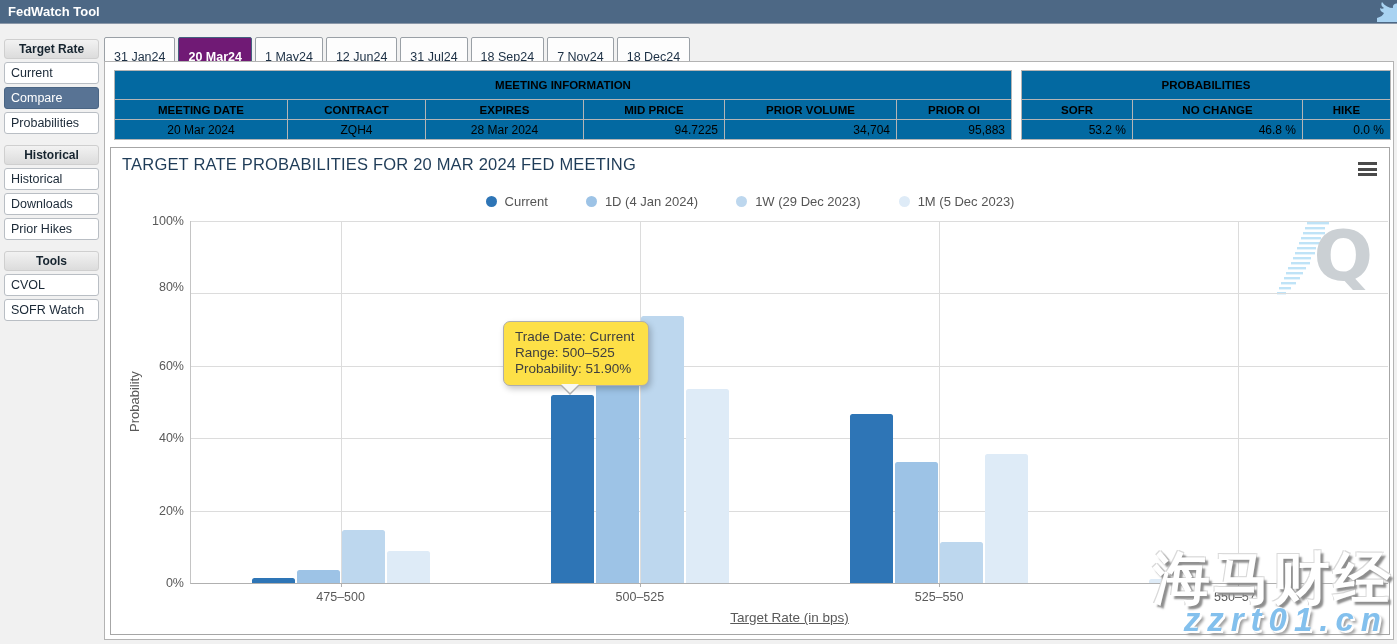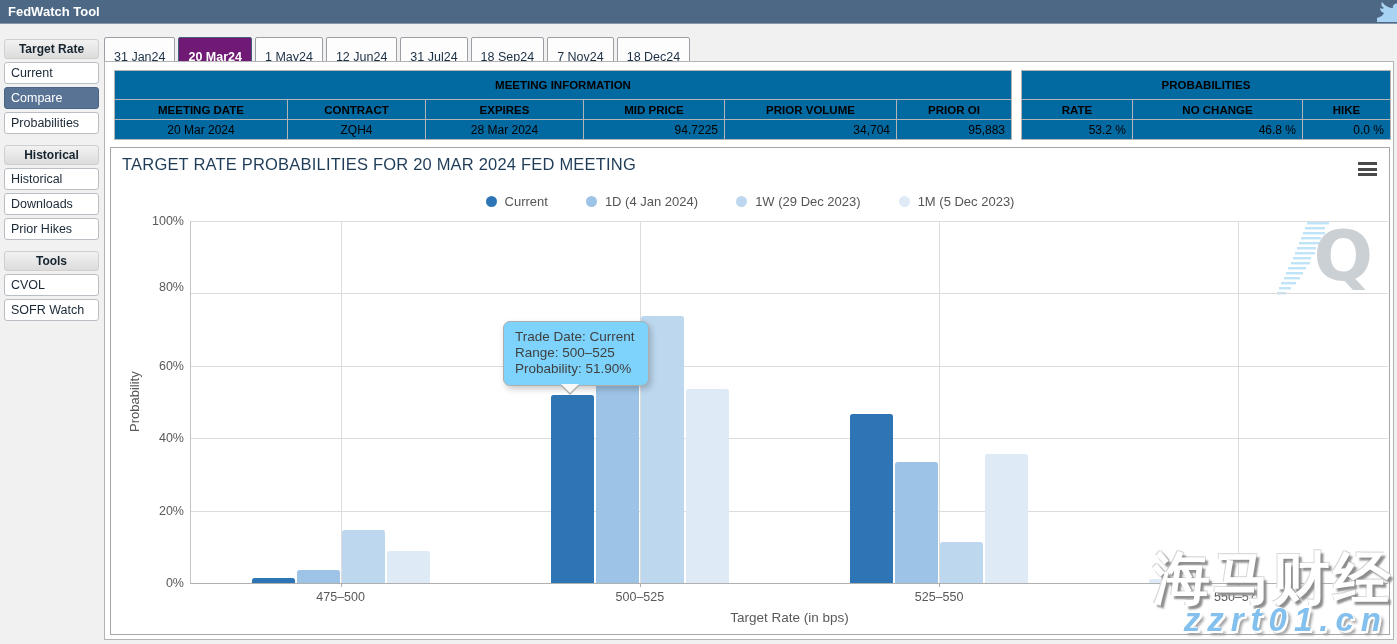--- a/index.html
+++ b/index.html
@@ -58,24 +58,24 @@
   .gridv{position:absolute;top:0;width:1px;height:100%;background:#dcdcdc;}
   .ylab{position:absolute;right:100%;margin-right:7px;transform:translateY(-50%);
         font-size:12.5px;color:#595959;white-space:nowrap;}
   .xtick{position:absolute;top:100%;width:1px;height:4px;background:#b0b0b0;}
   .xlab{position:absolute;top:100%;margin-top:7px;transform:translateX(-50%);font-size:12.5px;color:#595959;}
   .group{position:absolute;bottom:0;display:flex;align-items:flex-end;gap:2px;}
   .bar{width:43px;border-radius:2.5px 2.5px 0 0;}
   .yaxis-title{position:absolute;left:-64px;top:0;height:100%;width:16px;writing-mode:vertical-rl;
         transform:rotate(180deg);text-align:center;font-size:13px;color:#595959;}
   .xaxis-title{position:absolute;top:100%;margin-top:27px;left:0;width:100%;text-align:center;
-        font-size:13.5px;color:#595959;}
-
-  
-  .tooltip{position:absolute;left:312px;top:100px;background:#7dd3fc;border:1px solid #aeaeae;
+        font-size:13.5px;color:#595959;text-decoration:underline;}
+
+  
+  .tooltip{position:absolute;left:312px;top:100px;background:#fde047;border:1px solid #aeaeae;
         border-radius:7px;padding:7px 13px 8px 11px;font-size:13.5px;color:#3f3f3f;line-height:16px;
         box-shadow:2px 3px 6px rgba(0,0,0,.22);z-index:5;white-space:nowrap;}
   .tooltip:before{content:'';position:absolute;left:56px;bottom:-10px;border:10px solid transparent;
         border-top-color:#aeaeae;border-bottom:0;}
   .tooltip:after{content:'';position:absolute;left:57px;bottom:-8px;border:9px solid transparent;
         border-top-color:#f8f8f4;border-bottom:0;}
 
   
   .qmark{position:absolute;right:14px;top:66px;width:100px;height:90px;pointer-events:none;}
   .qmark .q{position:absolute;right:2px;top:6px;font-size:70px;font-weight:bold;color:#cbd0d4;
@@ -167,21 +167,21 @@
     <colgroup>
         <col style="width:111px">
         <col style="width:170px">
         <col style="width:88px">
       </colgroup>
     <tbody>
         <tr>
           <th class="cap" colspan="3">PROBABILITIES</th>
         </tr>
     <tr>
-      <th class="h">RATE</th>
+      <th class="h">SOFR</th>
       <th class="h">NO CHANGE</th>
       <th class="h">HIKE</th>
     </tr>
     <tr>
       <td class="r">53.2 %</td>
       <td class="r">46.8 %</td>
       <td class="r">0.0 %</td>
     </tr>
   </tbody>
     </table>

